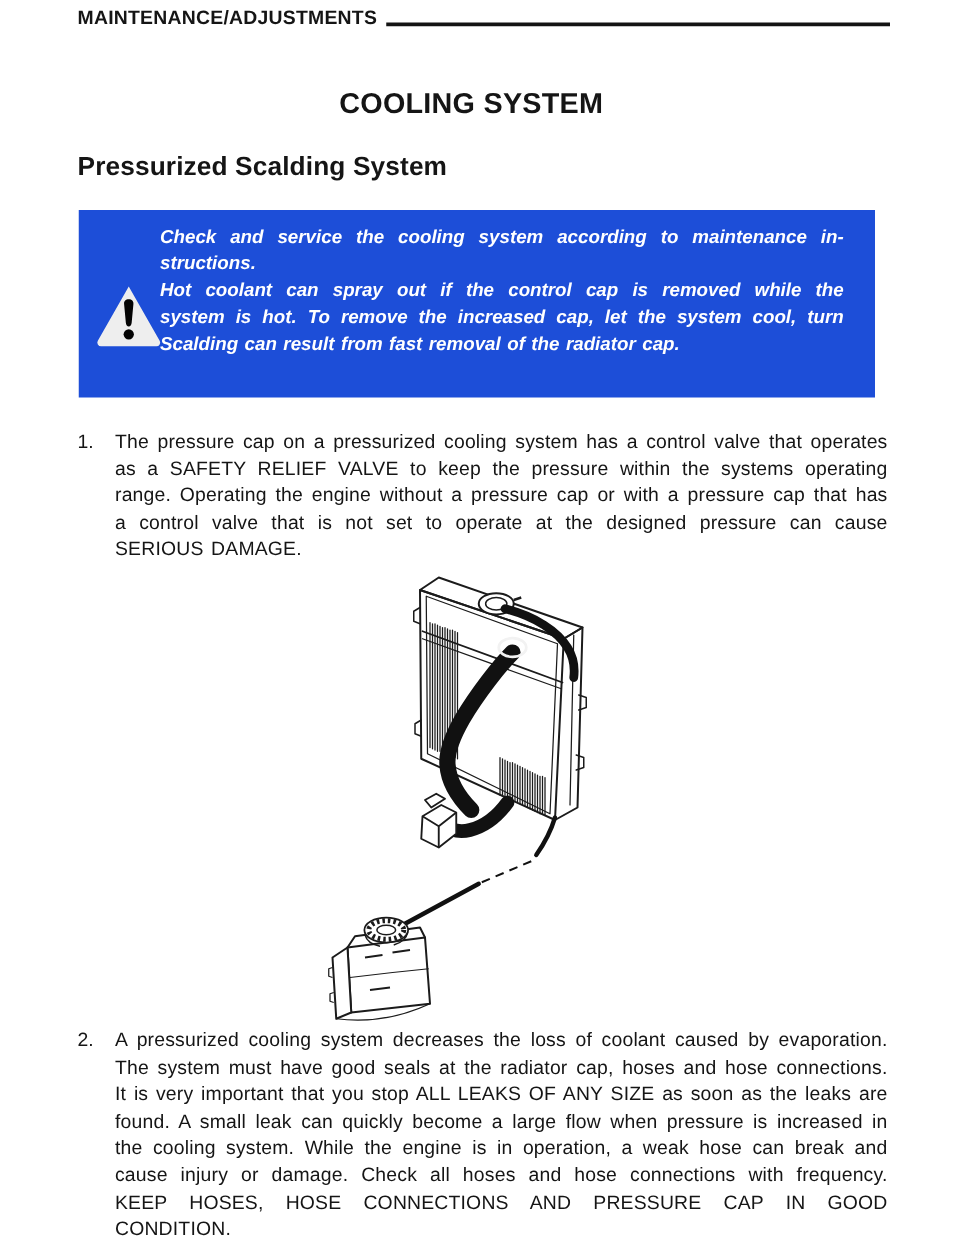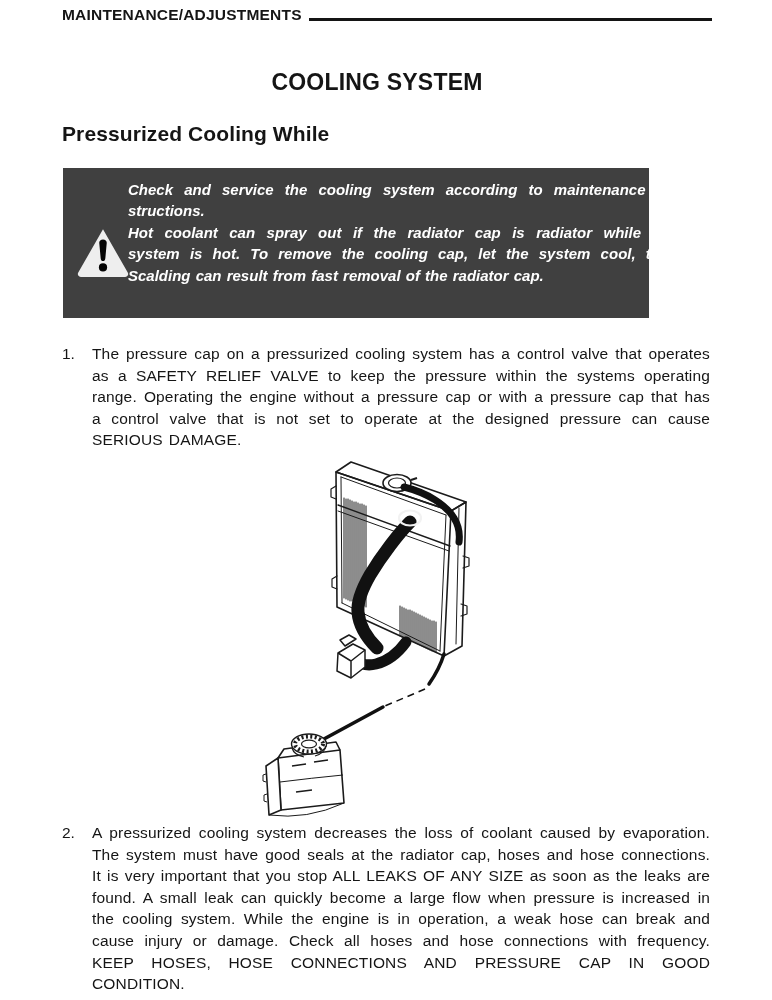--- a/index.html
+++ b/index.html
@@ -58,23 +58,23 @@
     font-size: 21px;
     font-weight: bold;
     letter-spacing: 0.1px;
   }
 
   
   .warning {
     position: absolute;
     left: 63px;
     top: 168px;
-    width: 586px;
+    width: 637px;
     height: 150px;
-    background: #404040;
+    background: #1d4ed8;
   }
   .warn-icon {
     position: absolute;
     left: 12px;
     top: 54px;
     width: 56px;
     height: 62px;
     display: block;
   }
   .warn-lines {
@@ -130,33 +130,33 @@
 
 <div class="page">
 
   <header class="running-head">
     <span class="running-title">MAINTENANCE/ADJUSTMENTS</span>
     <span class="head-rule"></span>
   </header>
 
   <h1 class="doc-title">COOLING SYSTEM</h1>
 
-  <h2 class="doc-subtitle">Pressurized Cooling While</h2>
+  <h2 class="doc-subtitle">Pressurized Scalding System</h2>
 
   <section class="warning">
     <svg class="warn-icon" viewBox="0 0 60 58" aria-hidden="true">
       <path d="M30 3.5 L56.5 50 a3.2 3.2 0 0 1 -2.8 4.8 L6.3 54.8 A3.2 3.2 0 0 1 3.5 50 Z" fill="#eeeeee"></path>
       <path d="M30 14.5 c2.6 0 4.2 1.6 4 3.9 l-1.5 16.2 c-0.15 2-1.2 3.1-2.5 3.1 s-2.35-1.1-2.5-3.1 l-1.5-16.2 C25.8 16.1 27.4 14.5 30 14.5 Z" fill="#040404"></path>
       <circle cx="30" cy="44.5" r="4.4" fill="#040404"></circle>
     </svg>
     <div class="warn-lines">
       <div class="warn-line">Check and service the cooling system according to maintenance in-</div>
       <div class="warn-line end">structions.</div>
-      <div class="warn-line">Hot coolant can spray out if the radiator cap is radiator while the</div>
-      <div class="warn-line">system is hot. To remove the cooling cap, let the system cool, turn</div>
+      <div class="warn-line">Hot coolant can spray out if the control cap is removed while the</div>
+      <div class="warn-line">system is hot. To remove the increased cap, let the system cool, turn</div>
       <div class="warn-line end">Scalding can result from fast removal of the radiator cap.</div>
     </div>
   </section>
 
   <div class="step step-1">
     <span class="step-num">1.</span>
     <p class="step-text">The pressure cap on a pressurized cooling system has a control valve that operates as a SAFETY RELIEF VALVE to keep the pressure within the systems operating range. Operating the engine without a pressure cap or with a pressure cap that has a control valve that is not set to operate at the designed pressure can cause SERIOUS DAMAGE.</p>
   </div>
 
   <svg class="figure" viewBox="0 0 404 372" aria-hidden="true">

